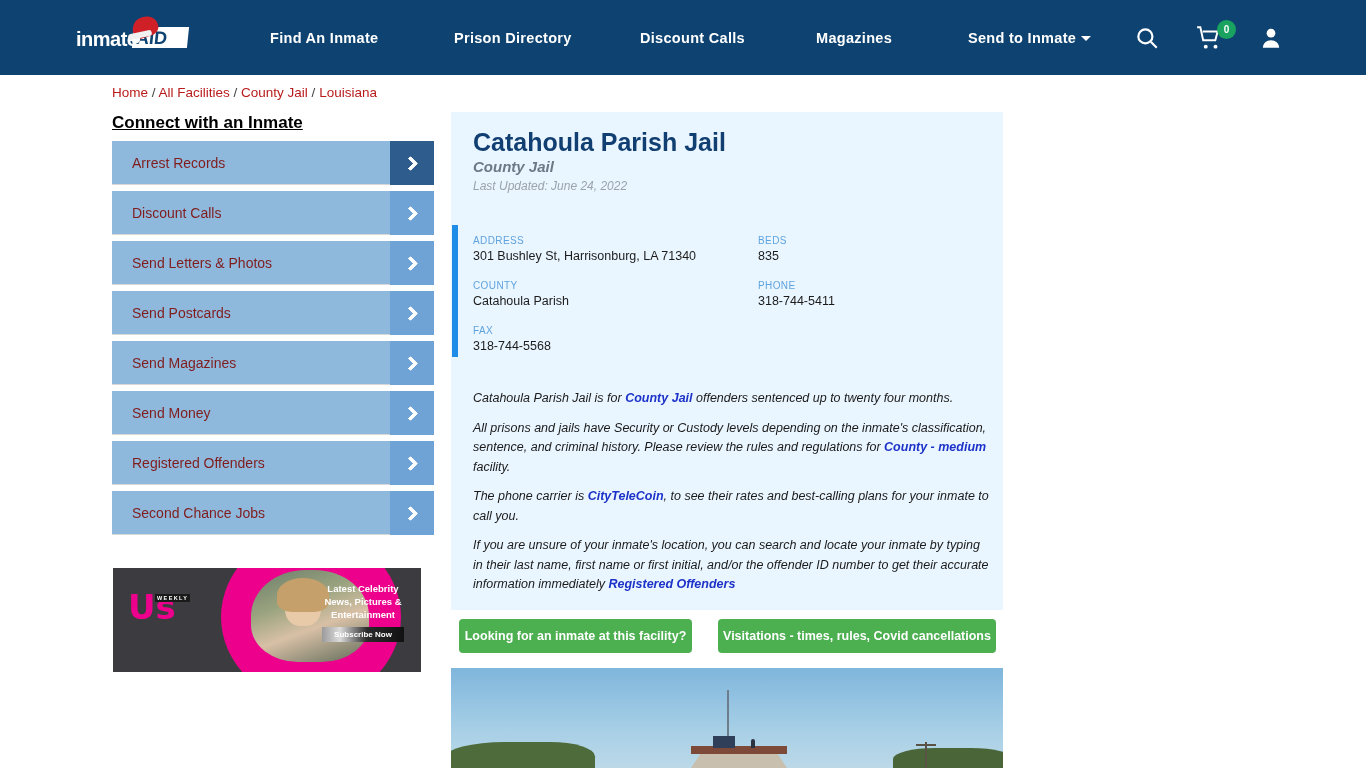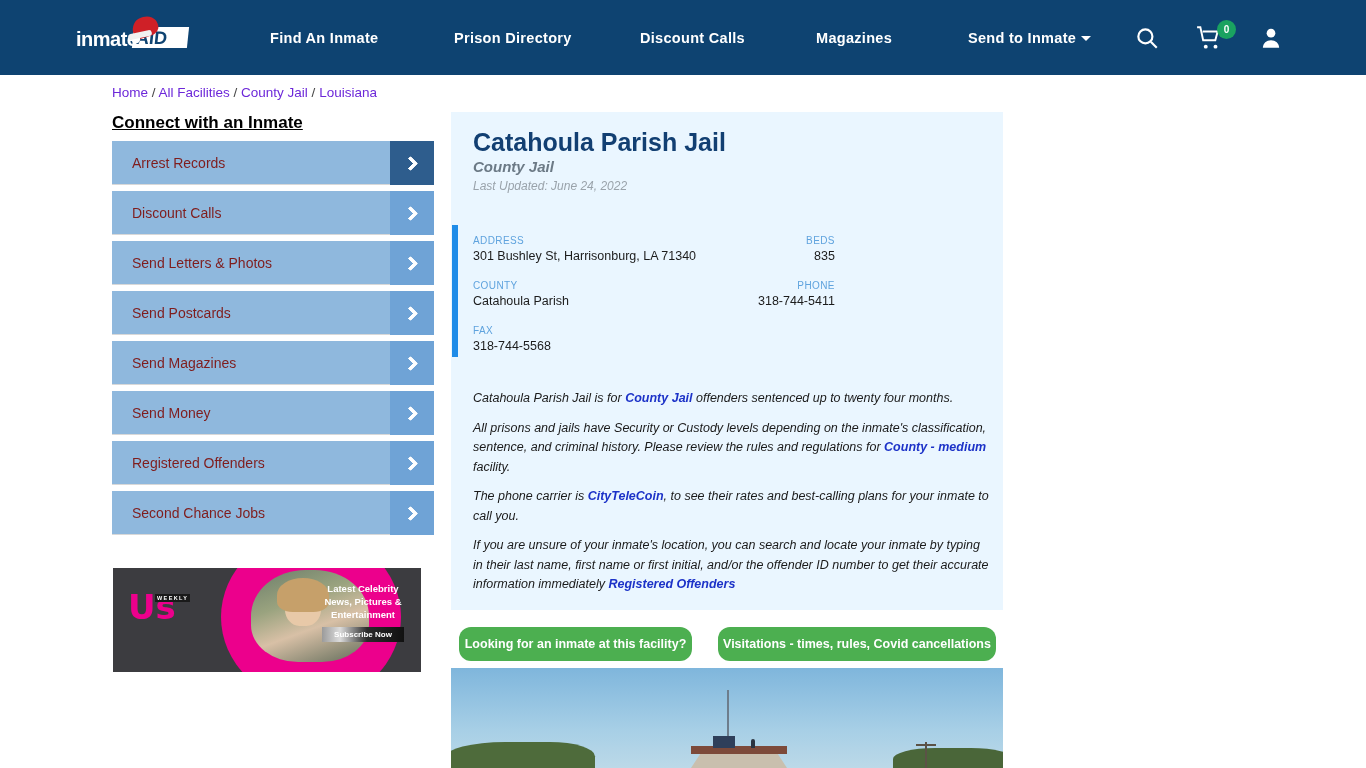--- a/index.html
+++ b/index.html
@@ -96,21 +96,21 @@
     background: #1aa260; color: #ffffff;
     font-size: 10px; font-weight: bold;
     display: flex; align-items: center; justify-content: center;
   }
 
   
   .breadcrumb {
     position: absolute; left: 112px; top: 85px;
     font-size: 13.5px; color: #555;
   }
-  .breadcrumb a { color: #6d28d9; text-decoration: none; cursor: pointer; text-align: center; }
+  .breadcrumb a { color: #b91c1c; text-decoration: none; cursor: pointer; text-align: center; }
   .breadcrumb .sep { color: #444; }
 
   
   .side-title {
     position: absolute; left: 112px; top: 113px;
     font-size: 17px; font-weight: bold; color: #000;
     text-decoration: underline;
   }
   .side-list { position: absolute; left: 112px; top: 141px; width: 322px; }
   .side-item {
@@ -224,42 +224,42 @@
     font-size: 12px; font-style: italic; color: #9aa3ab;
   }
 
   .info-accent {
     position: absolute; left: 1px; top: 113px;
     width: 6px; height: 132px; background: #1f8ce8;
   }
   .info-grid { position: absolute; left: 22px; top: 123px; width: 520px; }
   .info-col { position: absolute; top: 0; }
   .info-col.left  { left: 0; }
-  .info-col.right { left: 285px; text-align: right; }
+  .info-col.right { left: 285px; }
   .info-block { margin-bottom: 17px; }
   .info-label {
     font-size: 10px; color: #5fa3de; letter-spacing: 0.4px;
     margin-bottom: 3px;
   }
   .info-value { font-size: 12.5px; color: #1c1c1c; }
 
   .desc { position: absolute; left: 22px; top: 277px; width: 520px; }
   .desc p {
     font-size: 12.5px; font-style: italic; color: #1a1a1a;
     line-height: 19.5px; margin-bottom: 10px;
   }
   .desc a {
     color: #1c32c8; font-weight: bold; text-decoration: none; cursor: pointer;
   }
 
   
   .btn-row { position: absolute; left: 459px; top: 619px; }
   .gbtn {
-    position: absolute; top: 8px;
-    height: 34px; background: #4caf50; border-radius: 12px;
+    position: absolute; top: 0;
+    height: 34px; background: #4caf50; border-radius: 4px;
     color: #ffffff; font-size: 12.5px; font-weight: bold;
     display: flex; align-items: center; justify-content: center;
     cursor: pointer;
   }
   .gbtn.b1 { left: 0;   width: 233px; }
   .gbtn.b2 { left: 259px; width: 278px; }
 
   
   .photo {
     position: absolute; left: 451px; top: 668px;

